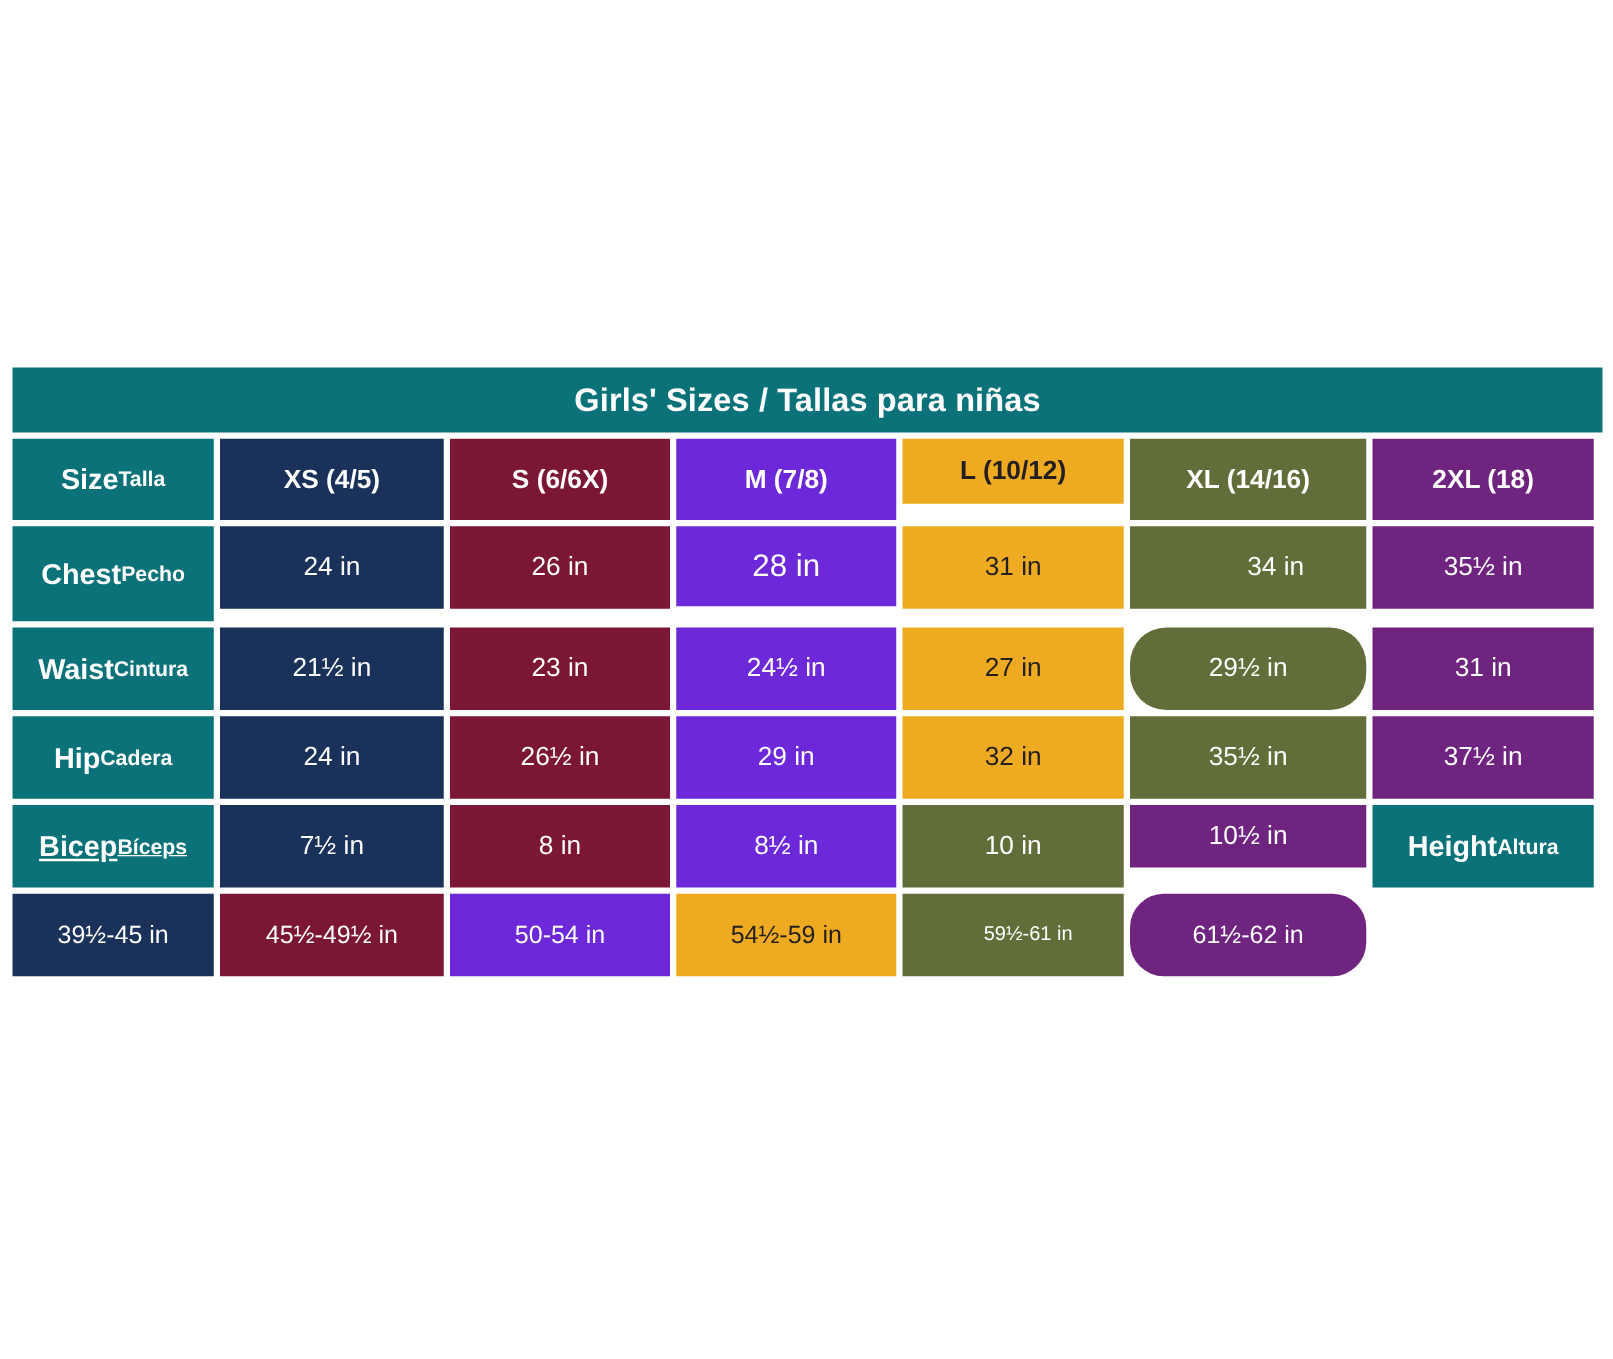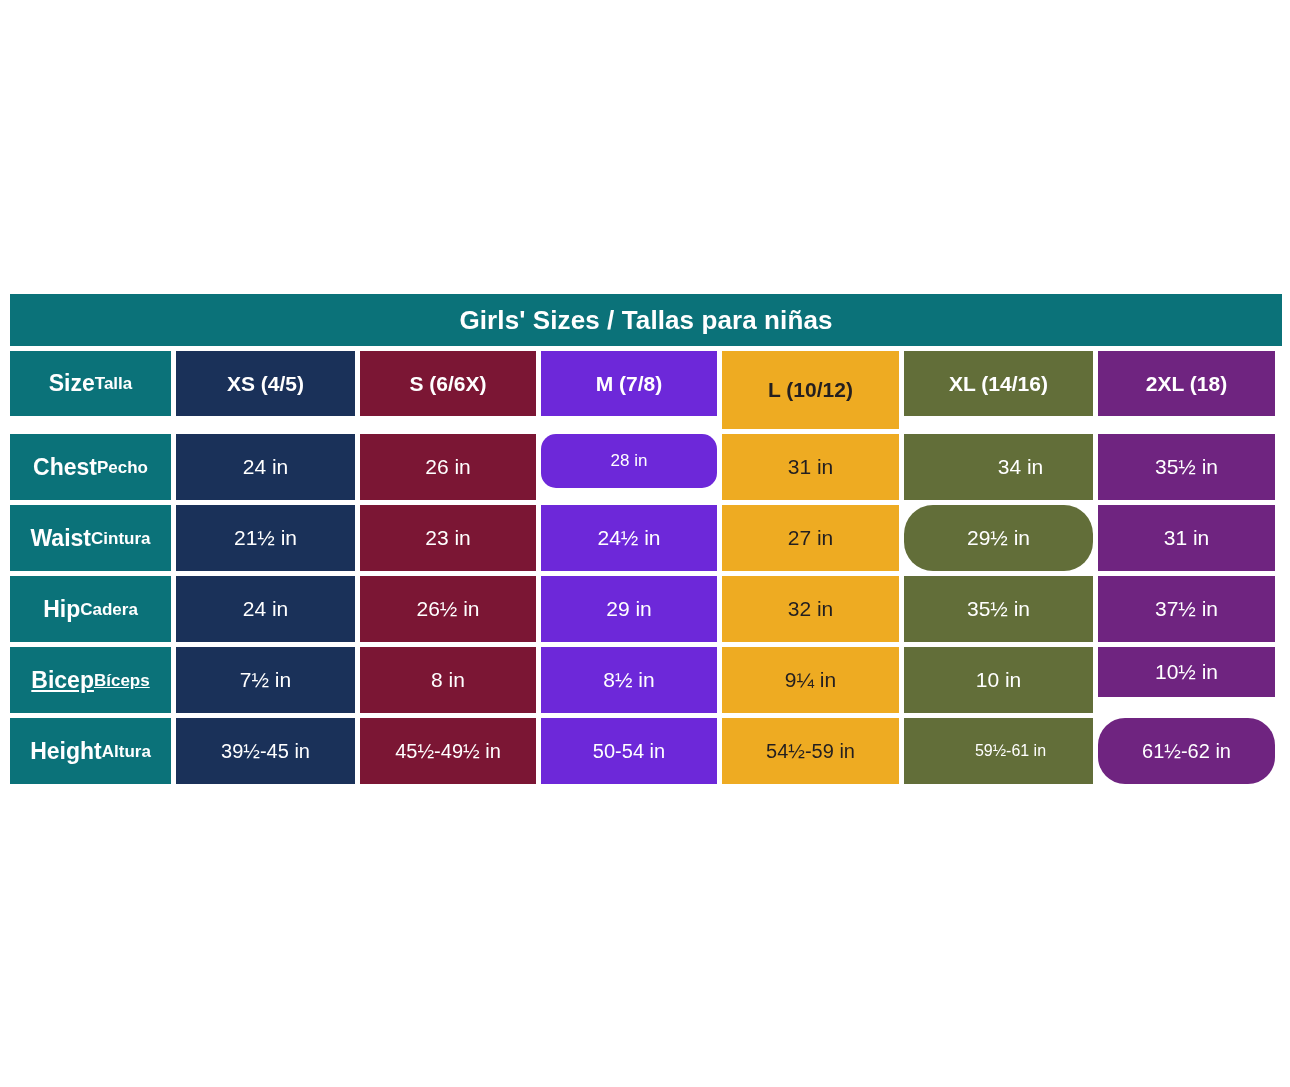--- a/index.html
+++ b/index.html
@@ -94,41 +94,41 @@
     </div>
     <div class="cell c-xs hdr-cell" style="height:65px;font-size:21px;font-weight:bold;">
       <span>XS (4/5)</span>
     </div>
     <div class="cell c-s hdr-cell" style="height:65px;font-size:21px;font-weight:bold;">
       <span>S (6/6X)</span>
     </div>
     <div class="cell c-m hdr-cell" style="height:65px;font-size:21px;font-weight:bold;">
       <span>M (7/8)</span>
     </div>
-    <div class="cell c-l hdr-cell" style="height:78px;font-size:21px;font-weight:bold;">
+    <div class="cell c-l hdr-cell" style="height:52px;font-size:21px;font-weight:bold;">
       <span>L (10/12)</span>
     </div>
     <div class="cell c-xl hdr-cell" style="height:65px;font-size:21px;font-weight:bold;">
       <span>XL (14/16)</span>
     </div>
     <div class="cell c-2xl hdr-cell" style="height:65px;font-size:21px;font-weight:bold;">
       <span>2XL (18)</span>
     </div>
 
-    <div class="cell label-cell" style="height:66px;">
+    <div class="cell label-cell" style="height:76px;">
       <span class="label-main">Chest</span>
       <span class="label-sub">Pecho</span>
     </div>
     <div class="cell c-xs" style="height:66px;font-size:21px;">
       <span>24 in</span>
     </div>
     <div class="cell c-s" style="height:66px;font-size:21px;">
       <span>26 in</span>
     </div>
-    <div class="cell c-m" style="height:54px;font-size:17px;border-radius:15px;">
+    <div class="cell c-m" style="height:64px;font-size:25px;">
       <span>28 in</span>
     </div>
     <div class="cell c-l" style="height:66px;font-size:21px;">
       <span>31 in</span>
     </div>
     <div class="cell c-xl" style="height:66px;font-size:21px;padding-left:44px;">
       <span>34 in</span>
     </div>
     <div class="cell c-2xl" style="height:66px;font-size:21px;">
       <span>35½ in</span>
@@ -186,23 +186,20 @@
     </div>
     <div class="cell c-xs" style="height:66px;font-size:21px;">
       <span>7½ in</span>
     </div>
     <div class="cell c-s" style="height:66px;font-size:21px;">
       <span>8 in</span>
     </div>
     <div class="cell c-m" style="height:66px;font-size:21px;">
       <span>8½ in</span>
     </div>
-    <div class="cell c-l" style="height:66px;font-size:21px;">
-      <span>9¼ in</span>
-    </div>
     <div class="cell c-xl" style="height:66px;font-size:21px;">
       <span>10 in</span>
     </div>
     <div class="cell c-2xl" style="height:50px;font-size:21px;">
       <span>10½ in</span>
     </div>
 
     <div class="cell label-cell" style="height:66px;">
       <span class="label-main">Height</span>
       <span class="label-sub">Altura</span>

